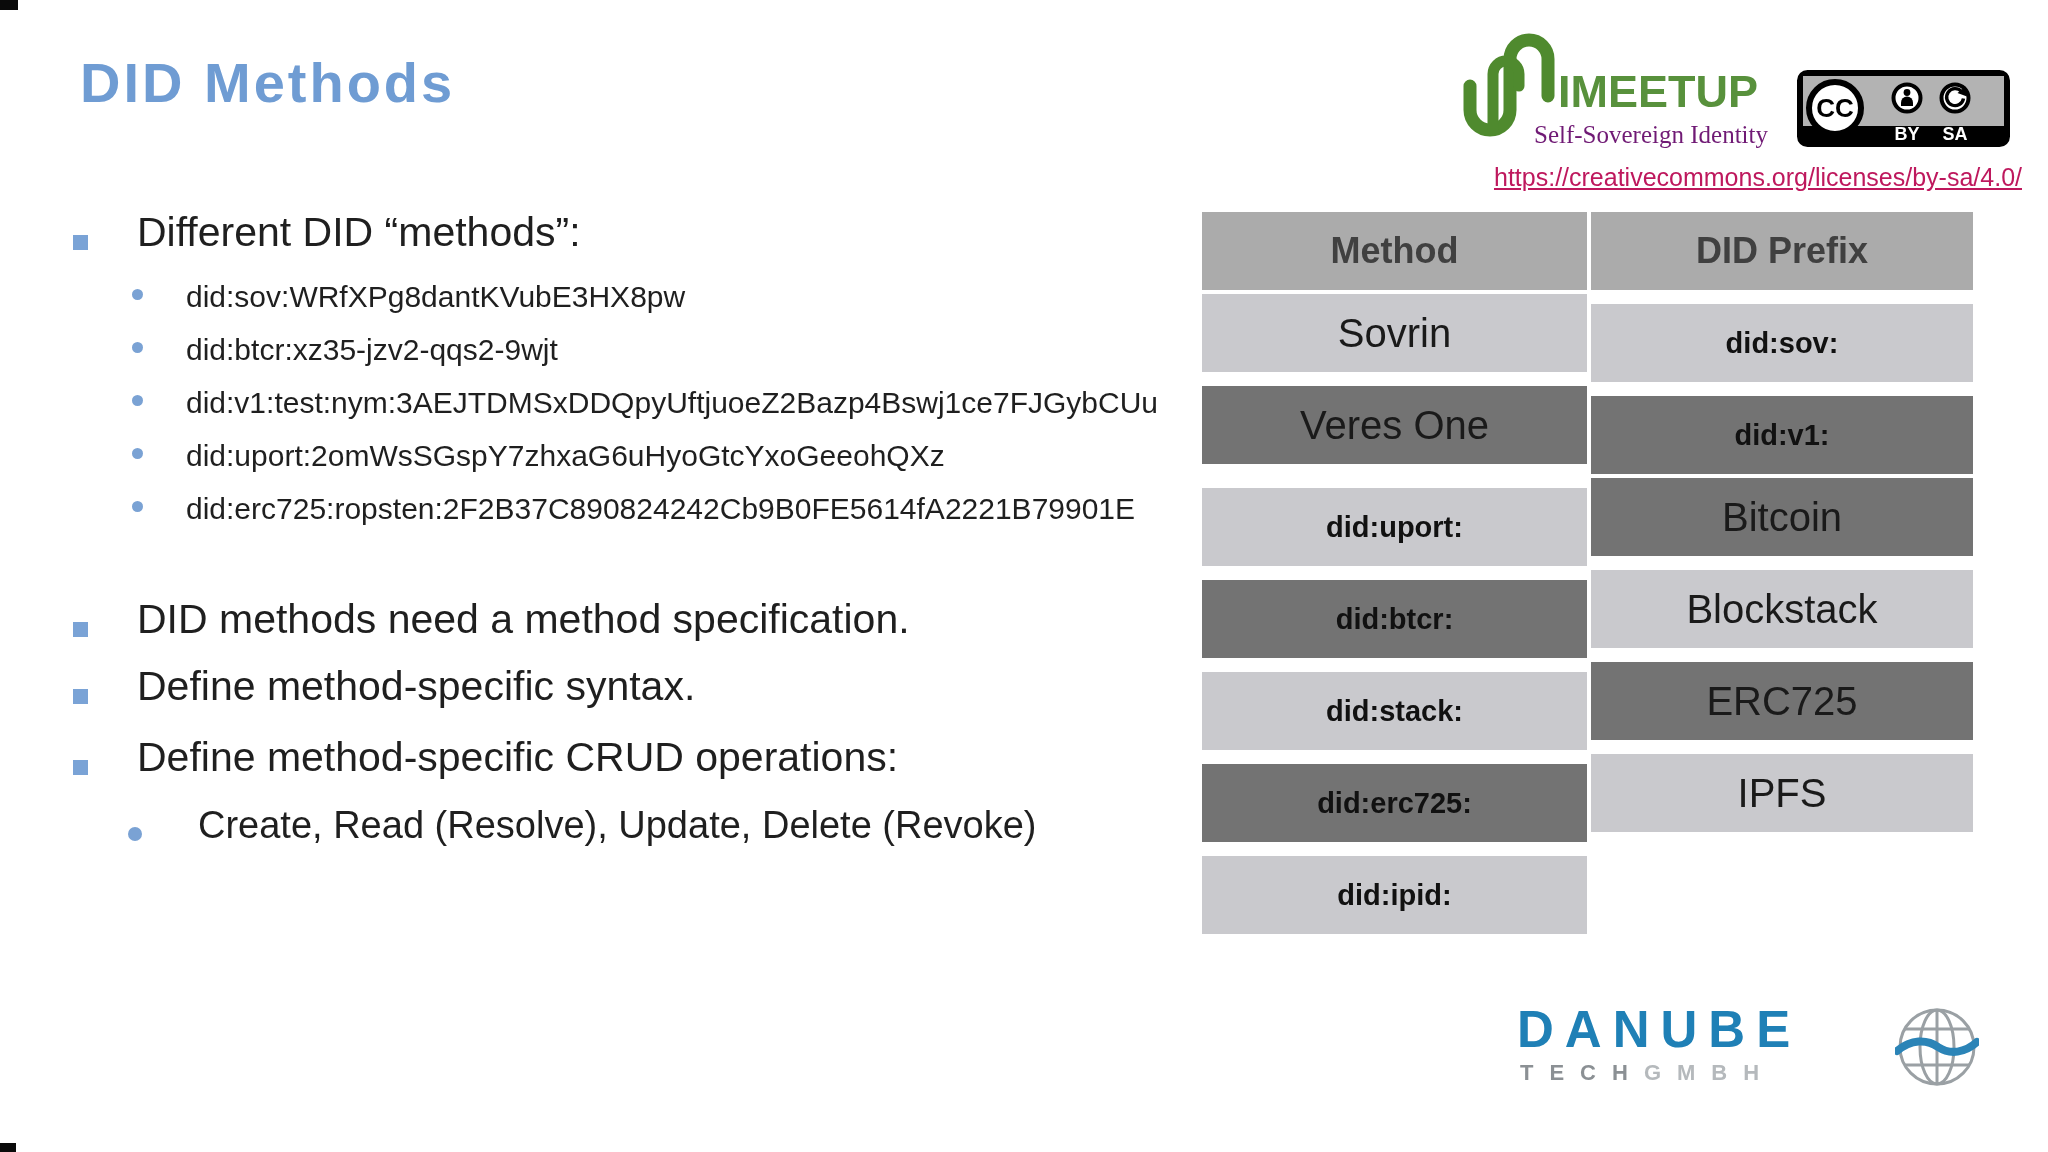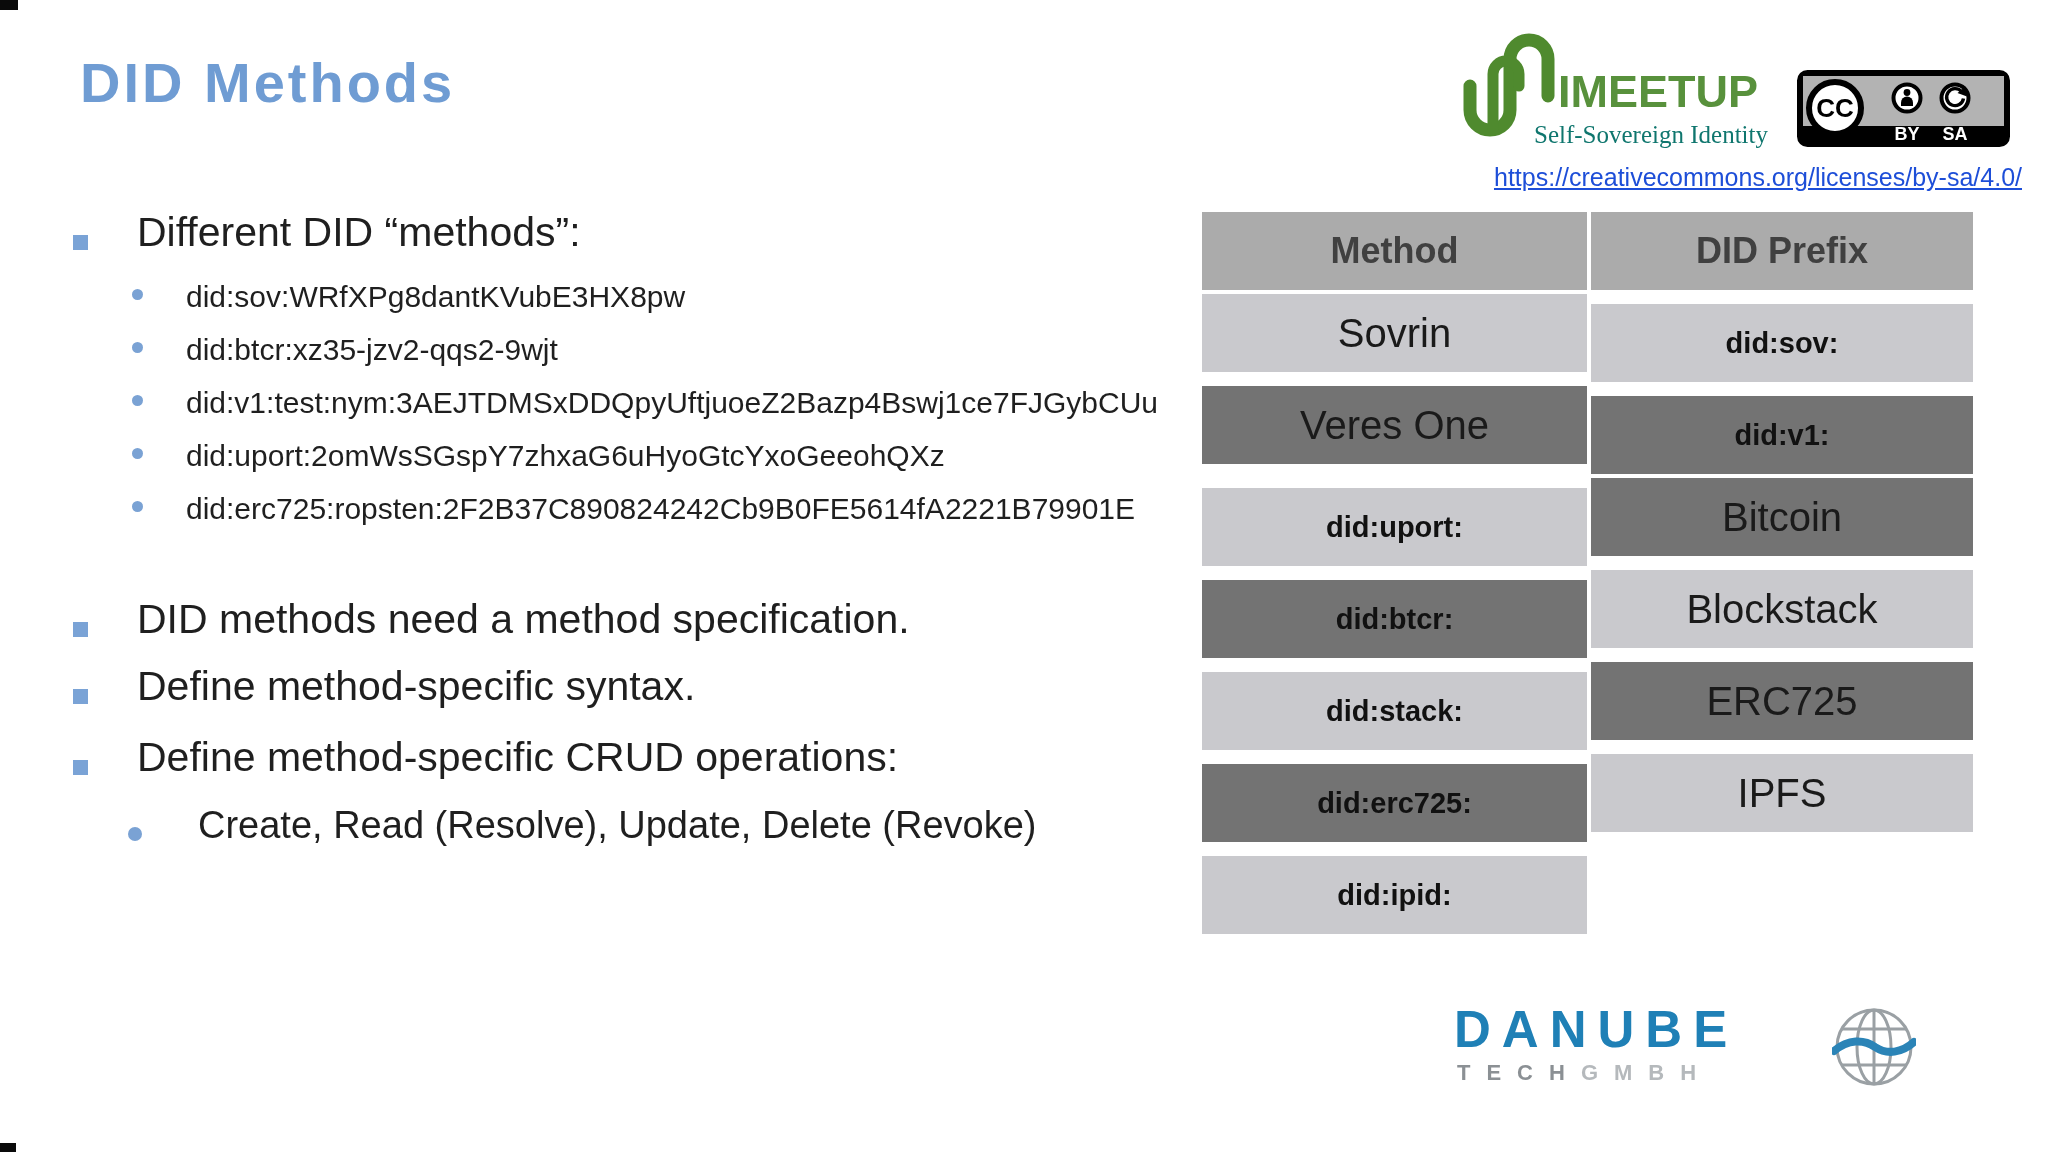--- a/index.html
+++ b/index.html
@@ -44,40 +44,40 @@
   }
   .cell.hdr{background:#ababab;font-weight:bold;font-size:36px;color:#404040;}
   .cell.rowdark{background:#c9c9cd;}
   .cell.rowlight{background:#737373;}
   .cell.method{font-size:40px;color:#1a1a1a;}
   .cell.prefix{font-size:29px;font-weight:bold;color:#111111;margin-top:10px;}
 
   
   .license-link{
     position:absolute;top:163px;right:26px;
-    font-size:25px;color:#1d4ed8;text-decoration:underline;white-space:nowrap;
+    font-size:25px;color:#be185d;text-decoration:underline;white-space:nowrap;
   }
 
   
   .ssimeetup{position:absolute;left:1455px;top:28px;width:300px;height:122px;}
   .ssimeetup .glyph{position:absolute;left:0;top:0;}
   .ssimeetup .wordmark{
     position:absolute;left:103px;top:38px;
     font-size:45px;font-weight:800;color:#58913c;letter-spacing:0px;white-space:nowrap;
   }
   .ssimeetup .tagline{
     position:absolute;left:79px;top:93px;
-    font-family:"Liberation Serif",serif;font-size:25px;color:#0f766e;white-space:nowrap;
+    font-family:"Liberation Serif",serif;font-size:25px;color:#701a75;white-space:nowrap;
   }
 
   
   .cc-badge{position:absolute;left:1797px;top:70px;}
 
   
-  .danube{position:absolute;left:1452px;top:1000px;width:470px;height:95px;text-align:center;}
+  .danube{position:absolute;left:1515px;top:1000px;width:470px;height:95px;text-align:center;}
   .danube .name{
     position:absolute;left:2px;top:0;
     font-size:51px;font-weight:bold;color:#1f80b6;letter-spacing:11px;white-space:nowrap;
   }
   .danube .subrow{position:absolute;left:5px;top:60px;font-size:22px;letter-spacing:16px;white-space:nowrap;}
   .danube .subrow .tech{color:#8b9094;font-weight:bold;}
   .danube .subrow .gmbh{color:#b5b9bc;font-weight:bold;}
   .danube .globe{position:absolute;left:380px;top:5px;}
 </style>
 </head>

